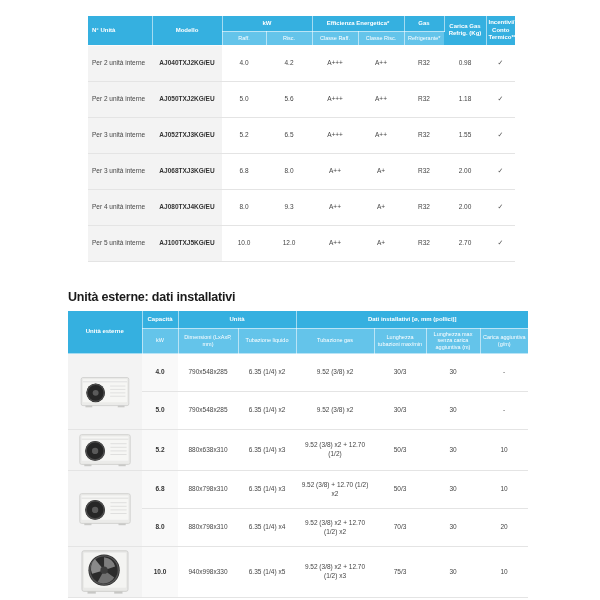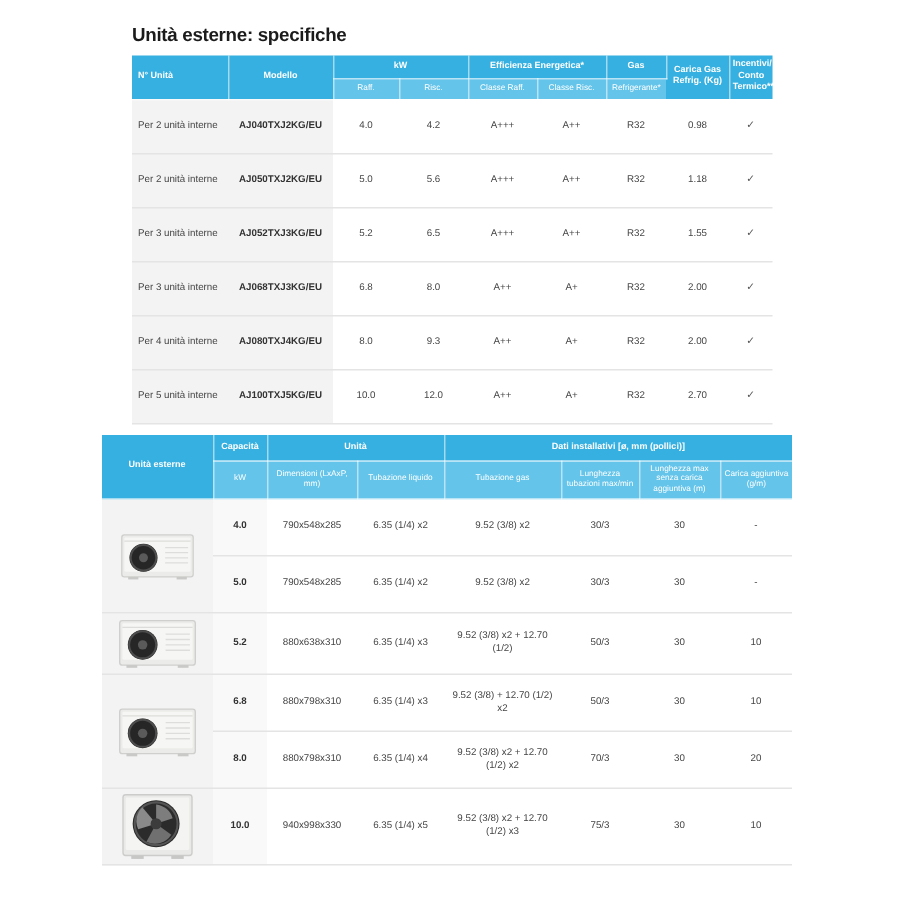--- a/index.html
+++ b/index.html
@@ -70,21 +70,20 @@
       <path d="M27 23 L38 31 A14 14 0 0 1 20 36 Z" fill="#707070"></path>
       <path d="M27 23 L14 27 A14 14 0 0 1 17 11 Z" fill="#8a8a8a"></path>
       <circle cx="27" cy="23" r="4" fill="#3c3c3c"></circle>
       <rect x="9" y="46" width="9" height="2.5" fill="#c7c7c5"></rect>
       <rect x="38" y="46" width="9" height="2.5" fill="#c7c7c5"></rect>
     </symbol>
   </defs>
 </svg>
 
 <div class="section section-spec">
-  <div class="sec-title">Unità esterne: specifiche</div>
 
   <table class="spec-table">
     <colgroup>
       <col style="width:64px">
         <col style="width:70px">
         <col style="width:44px">
         <col style="width:46px">
       <col style="width:46px">
         <col style="width:46px">
         <col style="width:40px">
@@ -174,20 +173,21 @@
         <td>A+</td>
         <td>R32</td>
         <td>2.70</td>
         <td class="check">✓</td>
       </tr>
     </tbody>
   </table>
 </div>
 
 <div class="section section-install">
+  <div class="sec-title">Unità esterne: dati installativi</div>
 
   <table class="install-table">
     <colgroup>
       <col style="width:74px">
         <col style="width:36px">
         <col style="width:60px">
         <col style="width:58px">
       <col style="width:78px">
         <col style="width:52px">
         <col style="width:54px">

